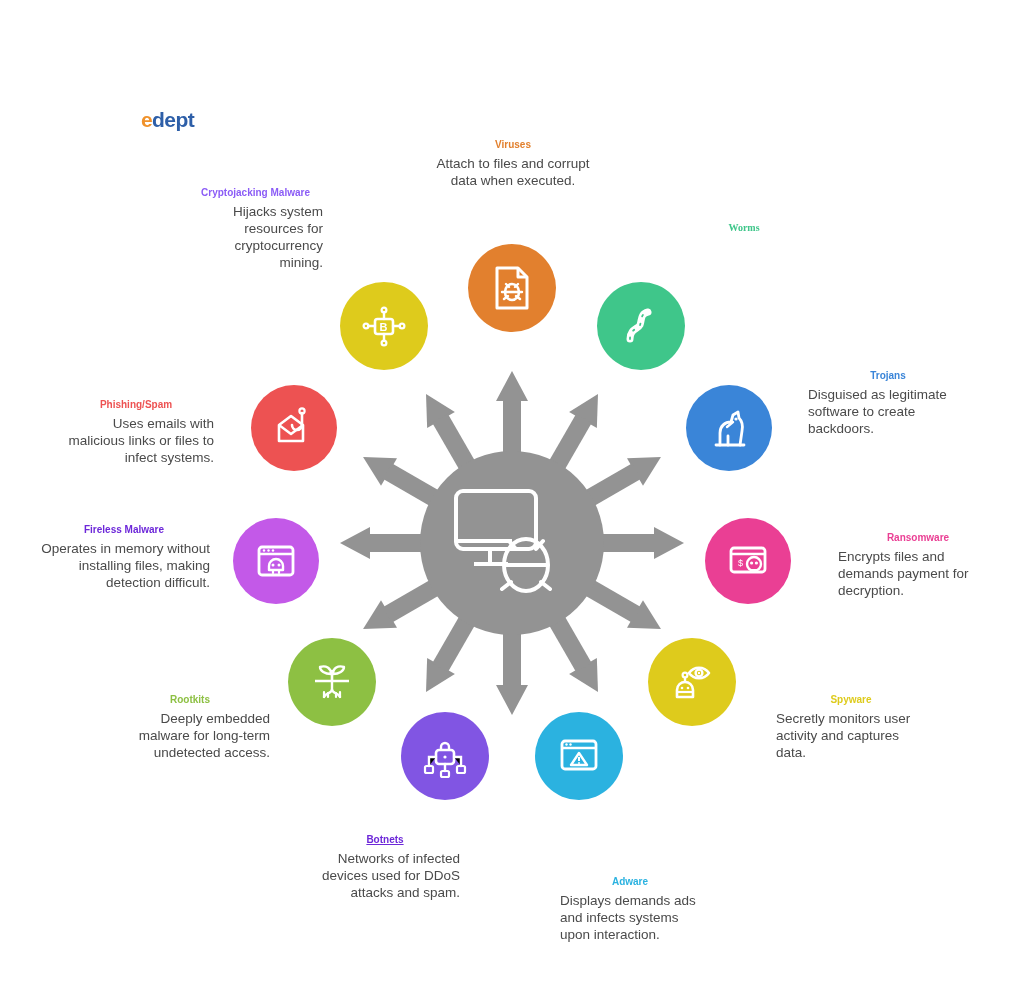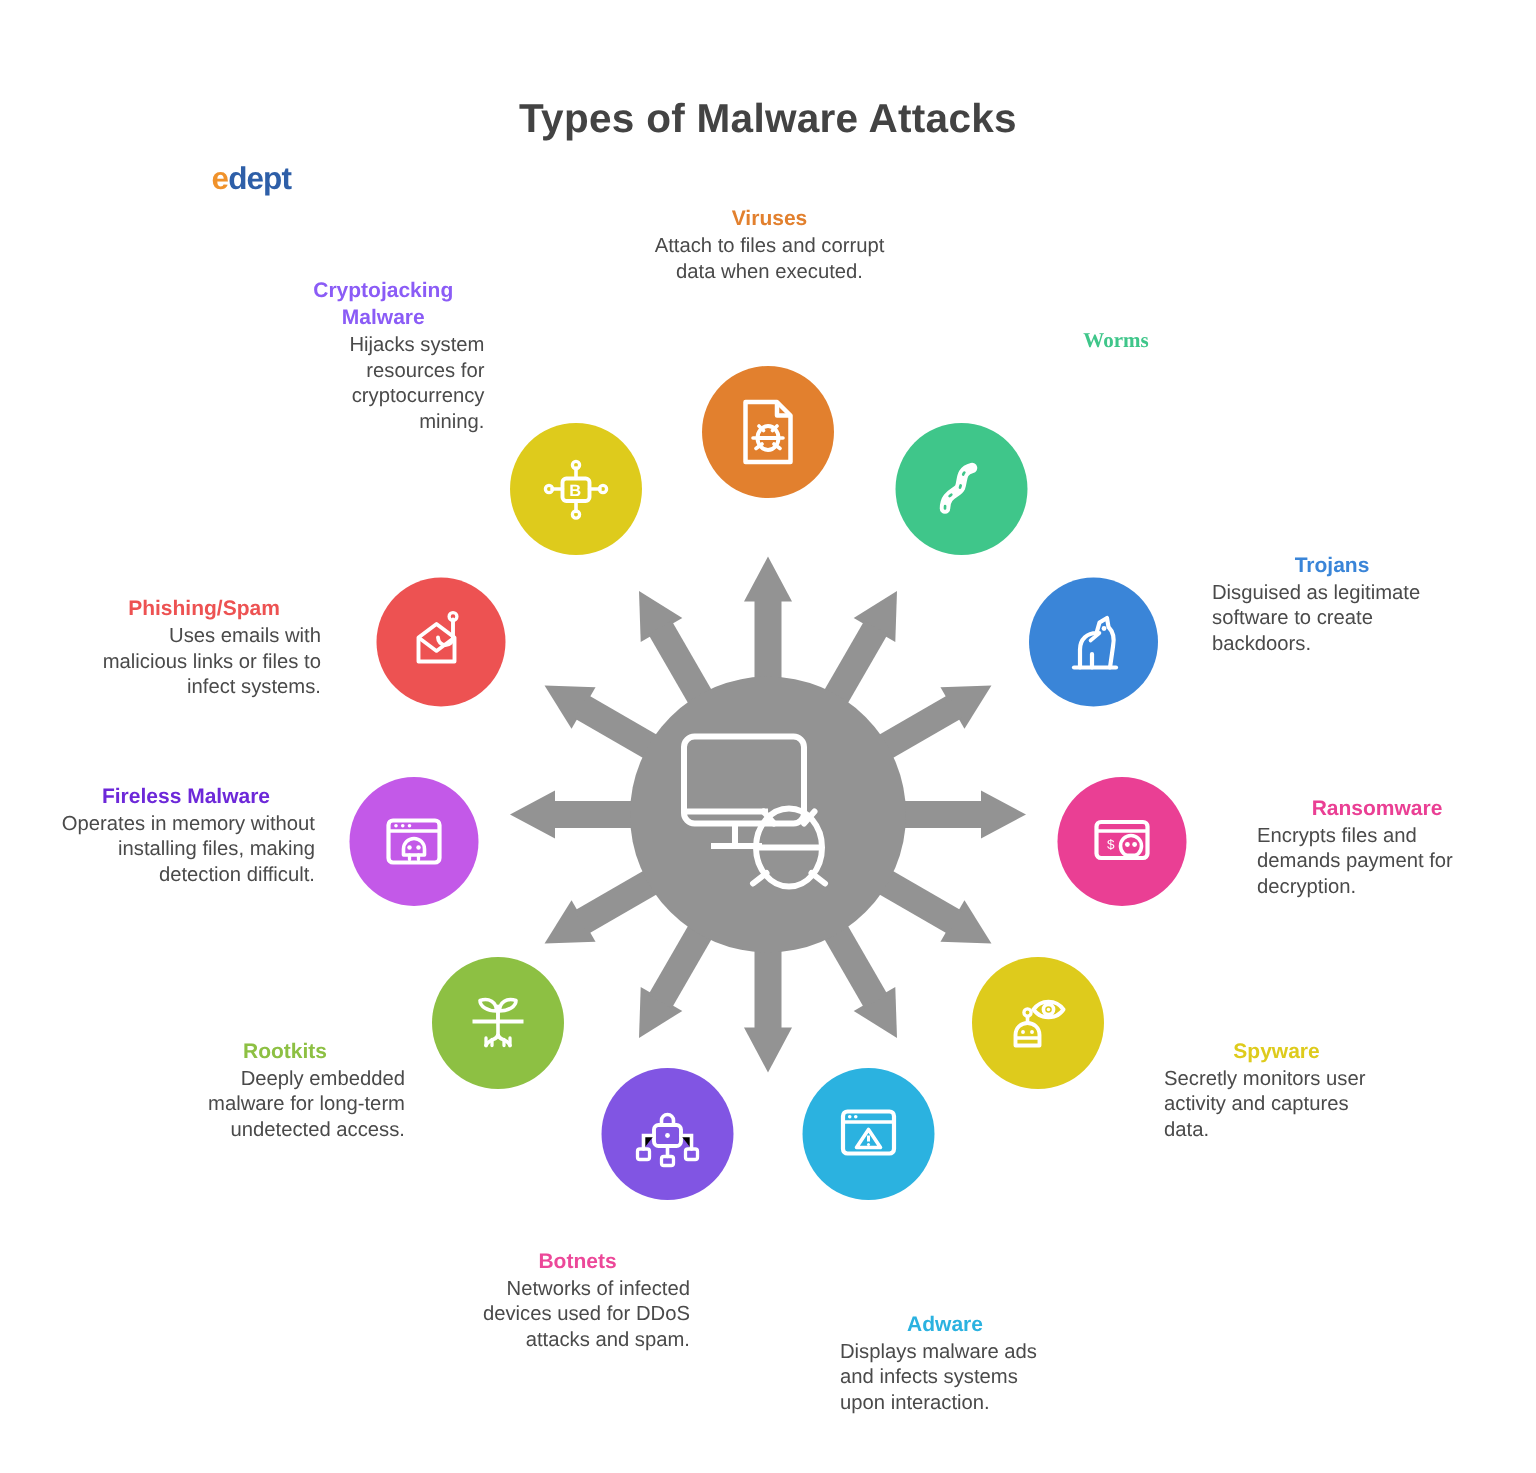--- a/index.html
+++ b/index.html
@@ -74,37 +74,36 @@
 
   
   .label {
     position: absolute;
     font-size: 13.5px;
     line-height: 17px;
     color: #4a4a4a;
   }
   .label .title {
     font-weight: bold;
-    font-size: 14px;
+    font-size: 10px;
     line-height: 18px;
     display: block;
     margin-bottom: 1px;
     text-align: center;
   }
   .label .desc { display: block; }
   .ta-left { text-align: left; }
   .ta-right { text-align: right; }
   .ta-center { text-align: center; }
 </style>
 </head>
 <body>
 
 <div id="canvas">
 
-  <div id="page-title">Types of Malware Attacks</div>
 
   <div id="logo">
     <span class="logo-e">e</span>
       <span class="logo-word">dept</span>
   </div>
 
   <div id="hub-wrap">
 
     <div class="arrow" style="transform: rotate(0deg);">
       <div class="arrow-inner">
@@ -334,25 +333,25 @@
     <span class="desc">Disguised as legitimate software to create backdoors.</span>
   </div>
 
   <div class="label ta-left" style="left:776px; top:691px; width:150px;">
     <span class="title" style="color:#DECB1C;">Spyware</span>
     <span class="desc">Secretly monitors user activity and captures data.</span>
   </div>
 
   <div class="label ta-left" style="left:560px; top:873px; width:140px;">
     <span class="title" style="color:#2BB2E0;">Adware</span>
-    <span class="desc">Displays malware ads and infects systems upon interaction.</span>
+    <span class="desc">Displays demands ads and infects systems upon interaction.</span>
   </div>
 
   <div class="label ta-right" style="left:310px; top:831px; width:150px;">
-    <span class="title" style="color:#ec4899;">Botnets</span>
+    <span class="title" style="color:#6d28d9;text-decoration:underline;">Botnets</span>
     <span class="desc">Networks of infected devices used for DDoS attacks and spam.</span>
   </div>
 
   <div class="label ta-right" style="left:110px; top:691px; width:160px;">
     <span class="title" style="color:#8DC043;">Rootkits</span>
     <span class="desc">Deeply embedded malware for long-term undetected access.</span>
   </div>
 
   <div class="label ta-right" style="left:38px; top:521px; width:172px;">
     <span class="title" style="color:#6d28d9;">Fireless Malware</span>

